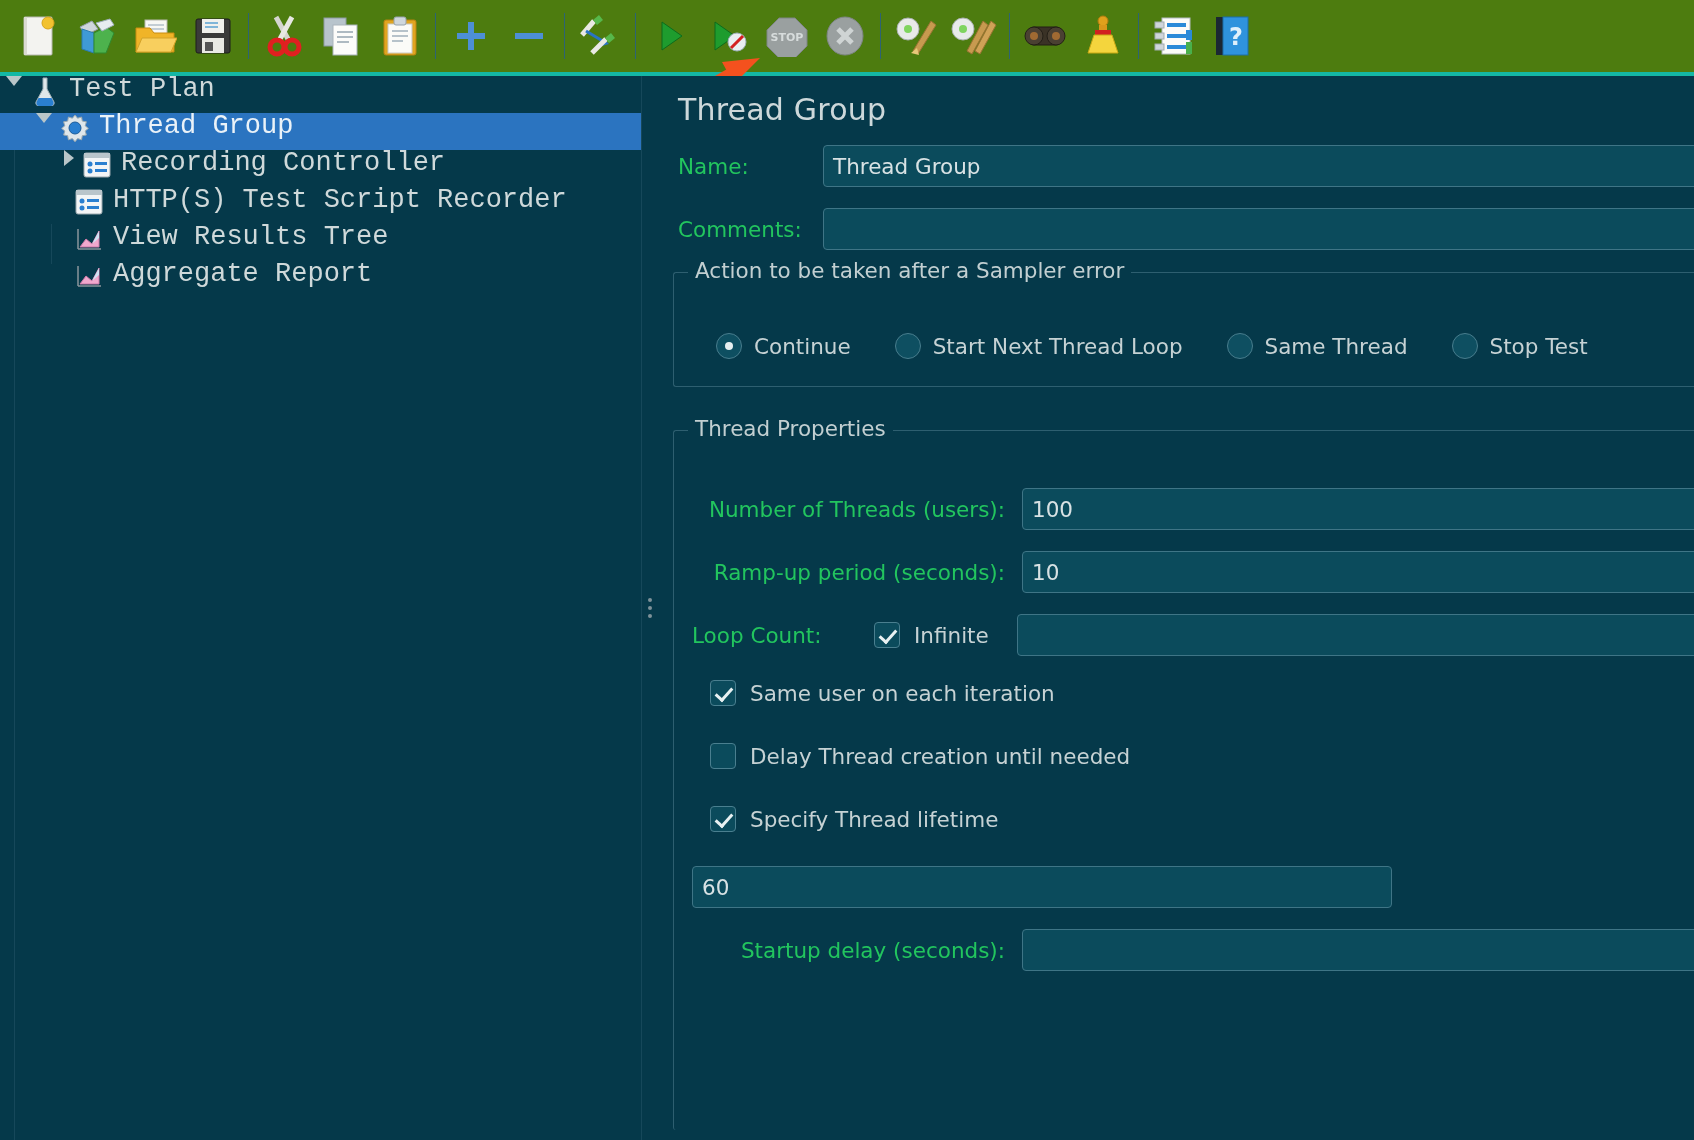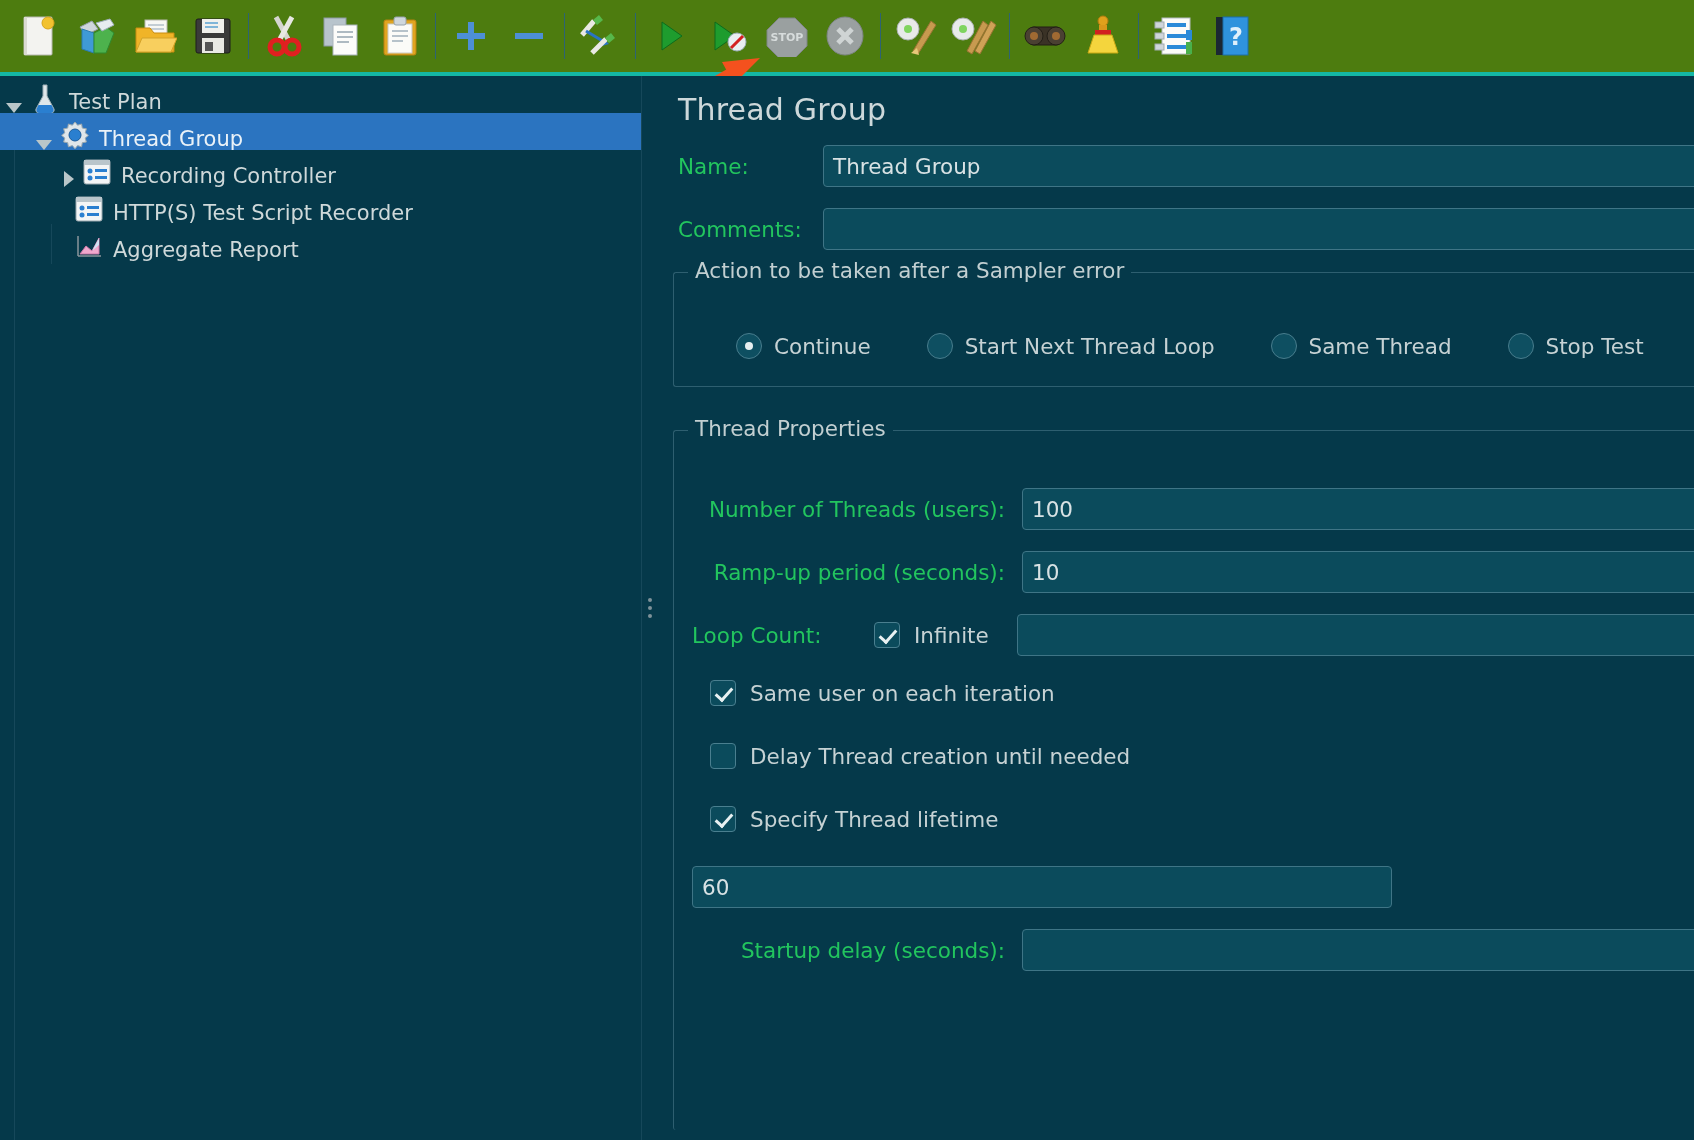--- a/index.html
+++ b/index.html
@@ -29,22 +29,22 @@
 
   
   .arrow { position: absolute; left: 648px; top: 58px; width: 120px; height: 60px; pointer-events:none; }
 
   
   .tree {
     position: absolute; left: 0; top: 76px; width: 641px; height: 1064px;
     background: #05394a; overflow: hidden;
   }
   .tnode {
-    position: relative; height: 37px; display: flex; align-items: flex-end;
-    color: #cfd9da; font-size: 21px; white-space: nowrap;
+    position: relative; height: 37px; display: flex; align-items: flex-start;
+    color: #cfd9da; font-size: 27px; white-space: nowrap; font-family: Liberation Mono, monospace;
   }
   .tnode.sel { background: #2b74c0; color: #eaf2f8; }
   .twist {
     width: 0; height: 0; flex: none;
     margin-right: 8px;
   }
   .twist.down { border-left: 8px solid transparent; border-right: 8px solid transparent; border-top: 10px solid #b9c6c9; }
   .twist.right { border-top: 8px solid transparent; border-bottom: 8px solid transparent; border-left: 10px solid #b9c6c9; }
   .ticon { width: 30px; height: 30px; flex: none; margin-right: 9px; display:flex; align-items:center; justify-content:center;}
   .tlabel { line-height: 1; }
@@ -89,21 +89,21 @@
   .cmtRow .field { width: 880px; }
 
   
   .groupbox { position: absolute; border: 1px solid #2e5f70; border-radius: 3px; }
   .gb-title {
     position: absolute; top: -15px; left: 14px; padding: 0 7px;
     background: #05394a; font-size: 21.5px; color: #c2cfd1; white-space: nowrap;
   }
 
   .gb-error { left: 14px; top: 196px; width: 1040px; height: 115px; border-right: none; }
-  .radios { position: absolute; left: 62px; top: 60px; display: flex; align-items: center; gap: 14px; }
+  .radios { position: absolute; left: 42px; top: 60px; display: flex; align-items: center; gap: 2px; }
   .radio { display: flex; align-items: center; margin-right: 42px; white-space: nowrap; }
   .rmark {
     width: 26px; height: 26px; border-radius: 50%;
     background: #0e4f61; border: 1px solid #487d8d;
     margin-right: 12px; flex: none; position: relative;
   }
   .rmark.on::after {
     content: ""; position: absolute; left: 8px; top: 8px;
     width: 8px; height: 8px; border-radius: 50%; background: #e6eff0;
   }
@@ -387,20 +387,31 @@
           <rect x="2" y="2" width="26" height="5" fill="#b9c5cb"></rect>
           <circle cx="8" cy="13" r="2.5" fill="#2a7fd0"></circle>
           <circle cx="8" cy="20" r="2.5" fill="#2a7fd0"></circle>
           <rect x="13" y="11" width="12" height="3" fill="#2a7fd0"></rect>
           <rect x="13" y="18" width="12" height="3" fill="#2a7fd0"></rect>
         </svg>
       </div>
       <span class="tlabel">HTTP(S) Test Script Recorder</span>
     </div>
 
+    <div class="tnode" style="padding-left:74px;">
+      <div class="ticon">
+        <svg width="28" height="26" viewBox="0 0 28 26">
+          <path d="M3 23 L3 3" stroke="#8a969c" stroke-width="1.5"></path>
+          <path d="M3 23 L26 23" stroke="#8a969c" stroke-width="1.5"></path>
+          <path d="M5 21 L11 13 L17 18 L24 5 L24 21 Z" fill="#f0a8cd" stroke="#cf7aa8"></path>
+          <path d="M17 18 L24 5 L24 12 Z" fill="#cfe2f3"></path>
+        </svg>
+      </div>
+      <span class="tlabel">View Results Tree</span>
+    </div>
 
     <div class="tnode" style="padding-left:74px;">
       <div class="ticon">
         <svg width="28" height="26" viewBox="0 0 28 26">
           <path d="M3 23 L3 3" stroke="#8a969c" stroke-width="1.5"></path>
           <path d="M3 23 L26 23" stroke="#8a969c" stroke-width="1.5"></path>
           <path d="M5 21 L11 13 L17 18 L24 5 L24 21 Z" fill="#f0a8cd" stroke="#cf7aa8"></path>
           <path d="M17 18 L24 5 L24 12 Z" fill="#cfe2f3"></path>
         </svg>
       </div>

